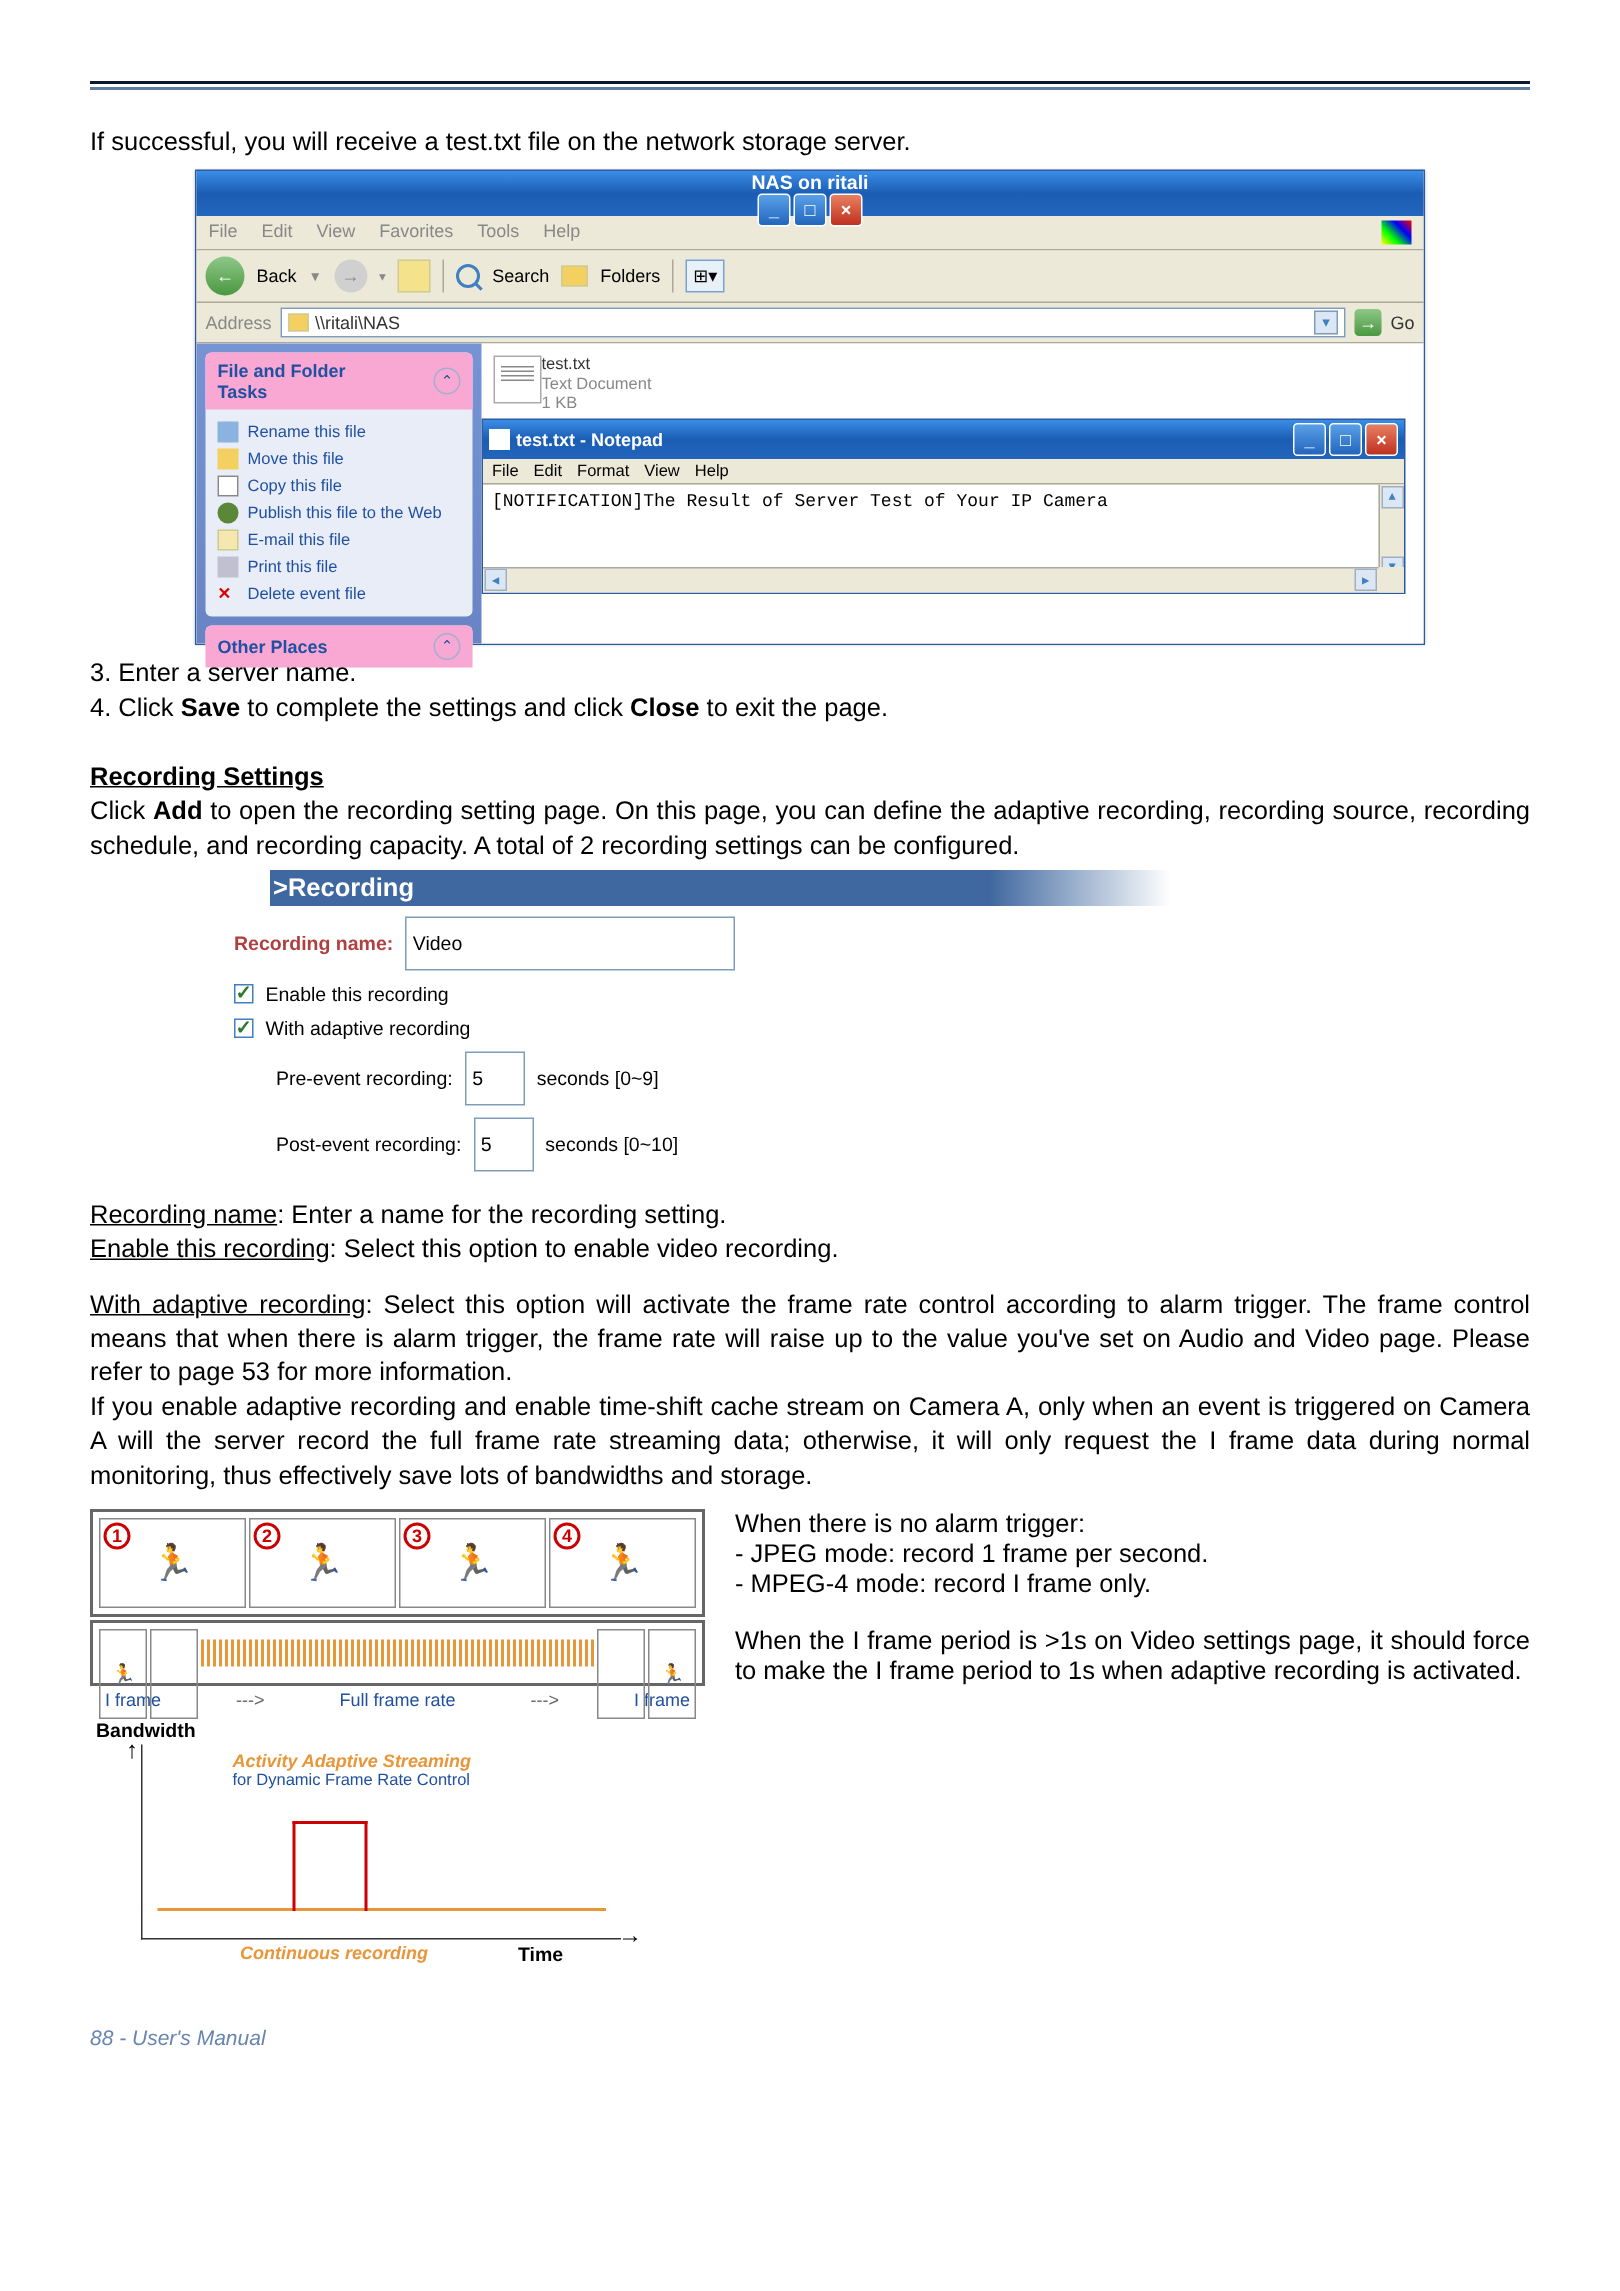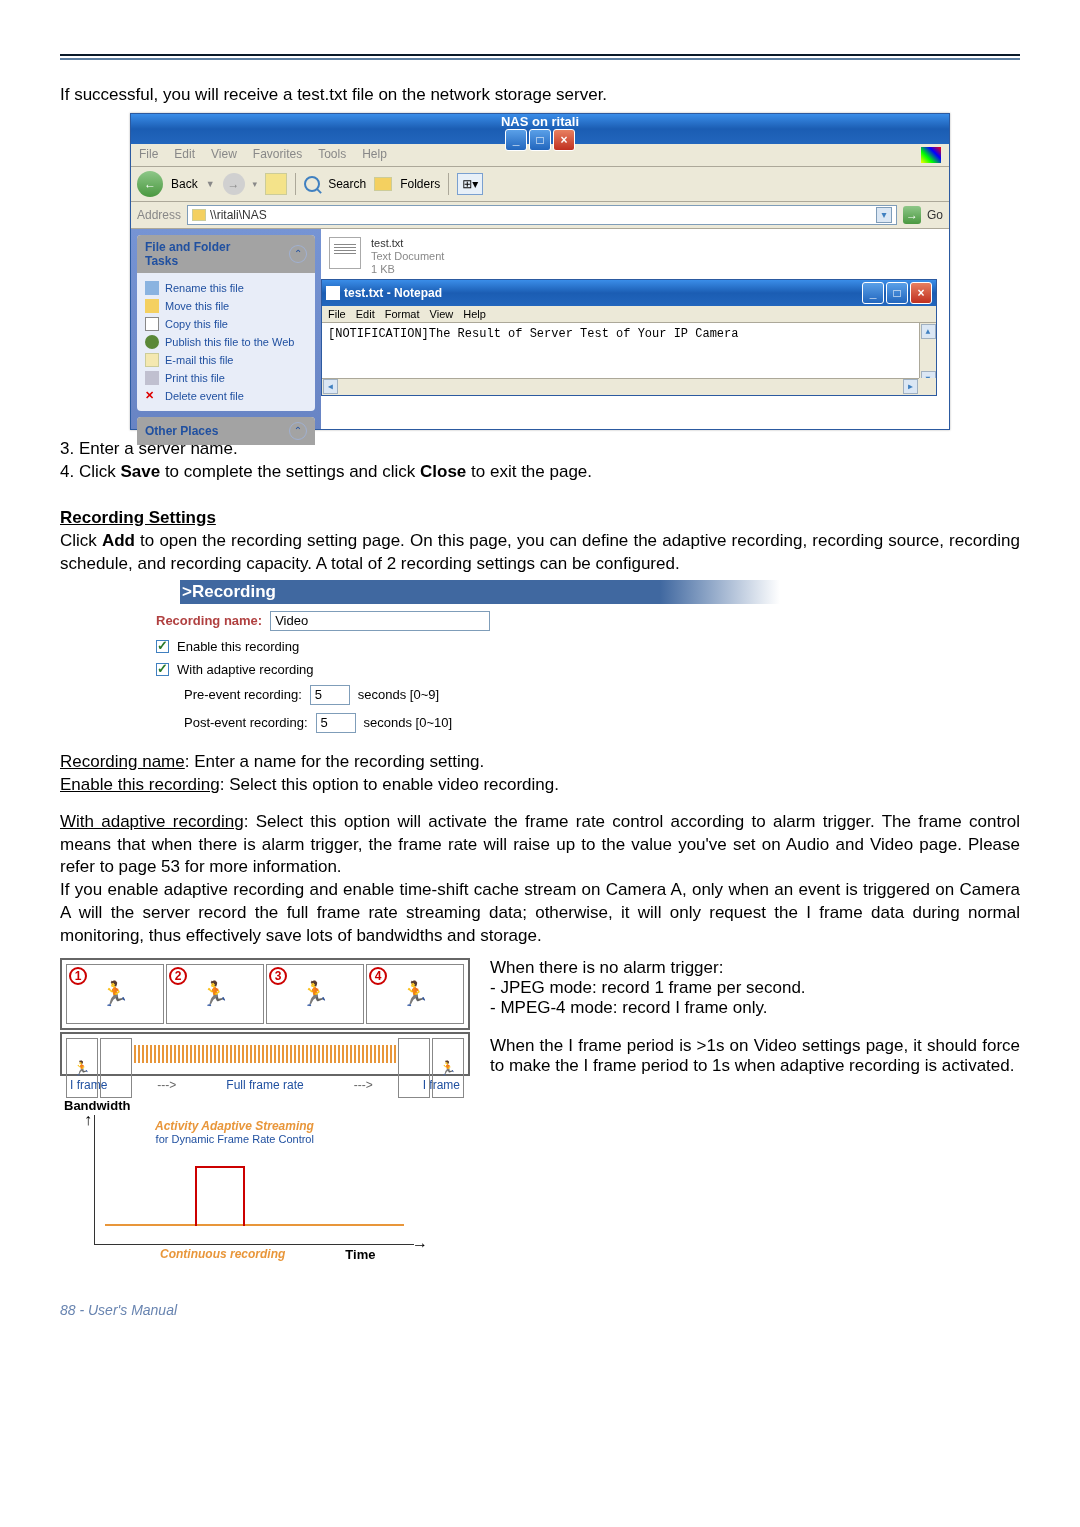--- a/index.html
+++ b/index.html
@@ -31,35 +31,35 @@
   .xp-search-ico:after { content:""; position:absolute; width:6px; height:2px; background:#4080c0; bottom:-2px; right:-4px; transform:rotate(45deg); }
   .xp-folders-ico { width:18px; height:14px; background:#f4d060; border:1px solid #cc9; }
   .xp-views { width:26px; height:22px; border:1px solid #7aa0d0; background:#e8f0f8; display:flex; align-items:center; justify-content:center; }
   .xp-addressbar { background: #ece9d8; border-bottom: 1px solid #aca899; padding: 3px 6px; display:flex; align-items:center; gap:6px; font-size:12px; color:#888; }
   .xp-addr-input { flex:1; background:#fff; border:1px solid #7f9db9; height:20px; padding:0 4px; display:flex; align-items:center; font-size:12px; color:#333; }
   .xp-addr-input .dd { margin-left:auto; background:#dbe7f4; width:16px; height:16px; border:1px solid #7f9db9; display:flex; align-items:center; justify-content:center; color:#4080c0; font-size:10px; }
   .xp-go { background:linear-gradient(#8ec788,#4a9840); width:18px; height:18px; border-radius:3px; color:#fff; display:flex; align-items:center; justify-content:center; font-weight:bold; }
   .xp-body { display:flex; background:#fff; height: 200px; }
   .xp-sidebar { width: 190px; background: linear-gradient(to bottom,#7694d4,#6884c4); padding:6px; }
   .xp-panel { background:#e8edf8; border-radius:4px; margin-bottom:6px; }
-  .xp-panel-hdr { background:#a3a3a3; padding:5px 8px; display:flex; justify-content:space-between; align-items:center; border-radius:4px 4px 0 0;gap:24px; }
+  .xp-panel-hdr { background:#f9a8d4; padding:5px 8px; display:flex; justify-content:space-between; align-items:center; border-radius:4px 4px 0 0;gap:24px; }
   .xp-panel-title { color:#2050a0; font-weight:bold; font-size:12px; }
   .xp-collapse { width:18px; height:18px; border:1px solid #a0b0d0; border-radius:50%; display:flex; align-items:center; justify-content:center; color:#2050a0; font-size:10px; }
   .xp-panel-body { padding:6px 8px; }
   .xp-task { display:flex; align-items:center; gap:6px; padding:2px 0; font-size:11px; color:#2050a0; }
   .xp-task .ico { width:14px; height:14px; }
   .ico-rename { background:#8ab3e0; }
   .ico-move { background:#f4d060; }
   .ico-copy { background:#fff; border:1px solid #888; }
   .ico-publish { background:#5a8838; border-radius:50%; }
   .ico-email { background:#f4e8b0; border:1px solid #cc9; }
   .ico-print { background:#c0c0d0; }
   .ico-delete { color:#d00; font-weight:bold; }
   .xp-content { flex:1; padding:8px; position:relative; }
-  .xp-file { display:flex; gap:10px; font-size:11px; color:#333; }
+  .xp-file { display:flex; gap:0; font-size:11px; color:#333; }
   .xp-file-ico { width:32px; height:32px; background:#fff; border:1px solid #aaa; position:relative; }
   .xp-file-ico:before { content:""; position:absolute; top:6px; left:4px; right:4px; height:1px; background:#888; box-shadow: 0 3px #888, 0 6px #888, 0 9px #888; }
   .xp-file-info div { line-height:1.2; }
   
   
   .np-window { position:absolute; left:0; top:50px; right:12px; border:1px solid #2c5aa0; background:#fff; }
   .np-titlebar { background: linear-gradient(to bottom, #3a8de8, #1b5db3, #2266bd); height:26px; display:flex; align-items:center; padding:0 4px;justify-content:space-between; }
   .np-title { color:#fff; font-size:12px; font-weight:bold; flex:1; display:flex; align-items:center; gap:4px; }
   .np-ico { width:14px; height:14px; background:#fff; display:inline-block; }
   .np-menu { background:#ece9d8; border-bottom:1px solid #aca899; padding:2px 6px; font-size:11px; display:flex; gap:10px; }
@@ -72,40 +72,40 @@
   .np-scroll-h .np-scroll-btn:first-child { margin-left:1px; }
   .np-scroll-h .np-scroll-btn:last-child { margin-left:auto; margin-right:18px; }
   .np-corner { position:absolute; right:0; bottom:0; width:17px; height:17px; background:#ece9d8; }
   
   .section-heading { font-weight:bold; text-decoration:underline; font-size:17px; margin-top:24px; }
   .justify { text-align: justify; }
   .blue-bar { background: linear-gradient(to right,#4068a0 80%, #fff); color:#fff; font-weight:bold; font-size:17px; padding:2px 2px; width:600px; margin-left:120px; margin-top:4px; }
   .rec-form { margin-left:96px; width:420px; padding:3px 0 6px 0; }
   .form-row { display:flex; align-items:center; gap:8px; font-size:13px; padding:4px 0; }
   .label-red { color:#b04040; font-weight:bold; }
-  .txt-input { border:1px solid #7f9db9; background:#fff; height:20px; padding:0 4px; font-size:13px; }
+  .txt-input { border:1px solid #7f9db9; background:#fff; height:36px; padding:0 4px; font-size:13px; }
   .chk { width:13px; height:13px; border:1px solid #4080c0; background:#fff; display:inline-block; position:relative; }
   .chk.checked:after { content:"✓"; position:absolute; top:-3px; left:0; color:#2a7a2a; font-size:13px; font-weight:bold; }
   .indent { margin-left: 28px; }
   
   .u { text-decoration: underline; }
   
   
   .diagram-wrap { display:flex; gap:20px; margin-top:10px; }
   .filmstrip-col { width:410px; }
   .film-row { border:2px solid #666; padding:4px; display:flex; gap:2px; margin-bottom:2px; }
   .film-cell { flex:1; border:1px solid #888; height:60px; display:flex; align-items:center; justify-content:center; position:relative; }
   .runner { font-size:24px; }
   .small-runner { font-size:14px; }
   .red-num { position:absolute; top:2px; left:2px; width:18px; height:18px; border:2px solid #c00; border-radius:50%; display:flex; align-items:center; justify-content:center; color:#c00; font-size:12px; font-weight:bold; }
   .orange-bar { height:6px; background:#e8963a; flex:1; }
   .iframe-labels { display:flex; justify-content:space-between; font-size:12px; color:#2050a0; padding:0 10px; margin-top:2px; }
   .arrow-txt { color:#666; }
   .bandwidth-label { font-weight:bold; font-size:13px; margin:6px 0 2px 4px; }
-  .chart-box { border:1px solid #333; border-top:none; border-right:none; width:320px; height:130px; margin-left:34px; position:relative;text-align:right; }
+  .chart-box { border:1px solid #333; border-top:none; border-right:none; width:320px; height:130px; margin-left:34px; position:relative; }
   .y-arrow { position:absolute; left:-14px; top:-6px; font-size:16px; font-weight:bold; }
   .x-arrow { position:absolute; right:-14px; bottom:-8px; font-size:16px; font-weight:bold; }
   .orange-line { position:absolute; left:10px; right:10px; bottom:18px; height:2px; background:#e8963a; }
   .red-pulse { position:absolute; border:2px solid #c00; }
   .chart-annot { position:absolute; top:4px; left:60px; font-size:12px; }
   .annot-orange { color:#e8963a; font-style:italic; font-weight:bold; }
   .annot-blue { color:#2050a0; font-size:11px; }
   .cont-label { color:#e8963a; font-style:italic; font-weight:bold; font-size:12px; margin-left:100px; }
   .time-label { font-weight:bold; font-size:13px; margin-left:60px; }
   

